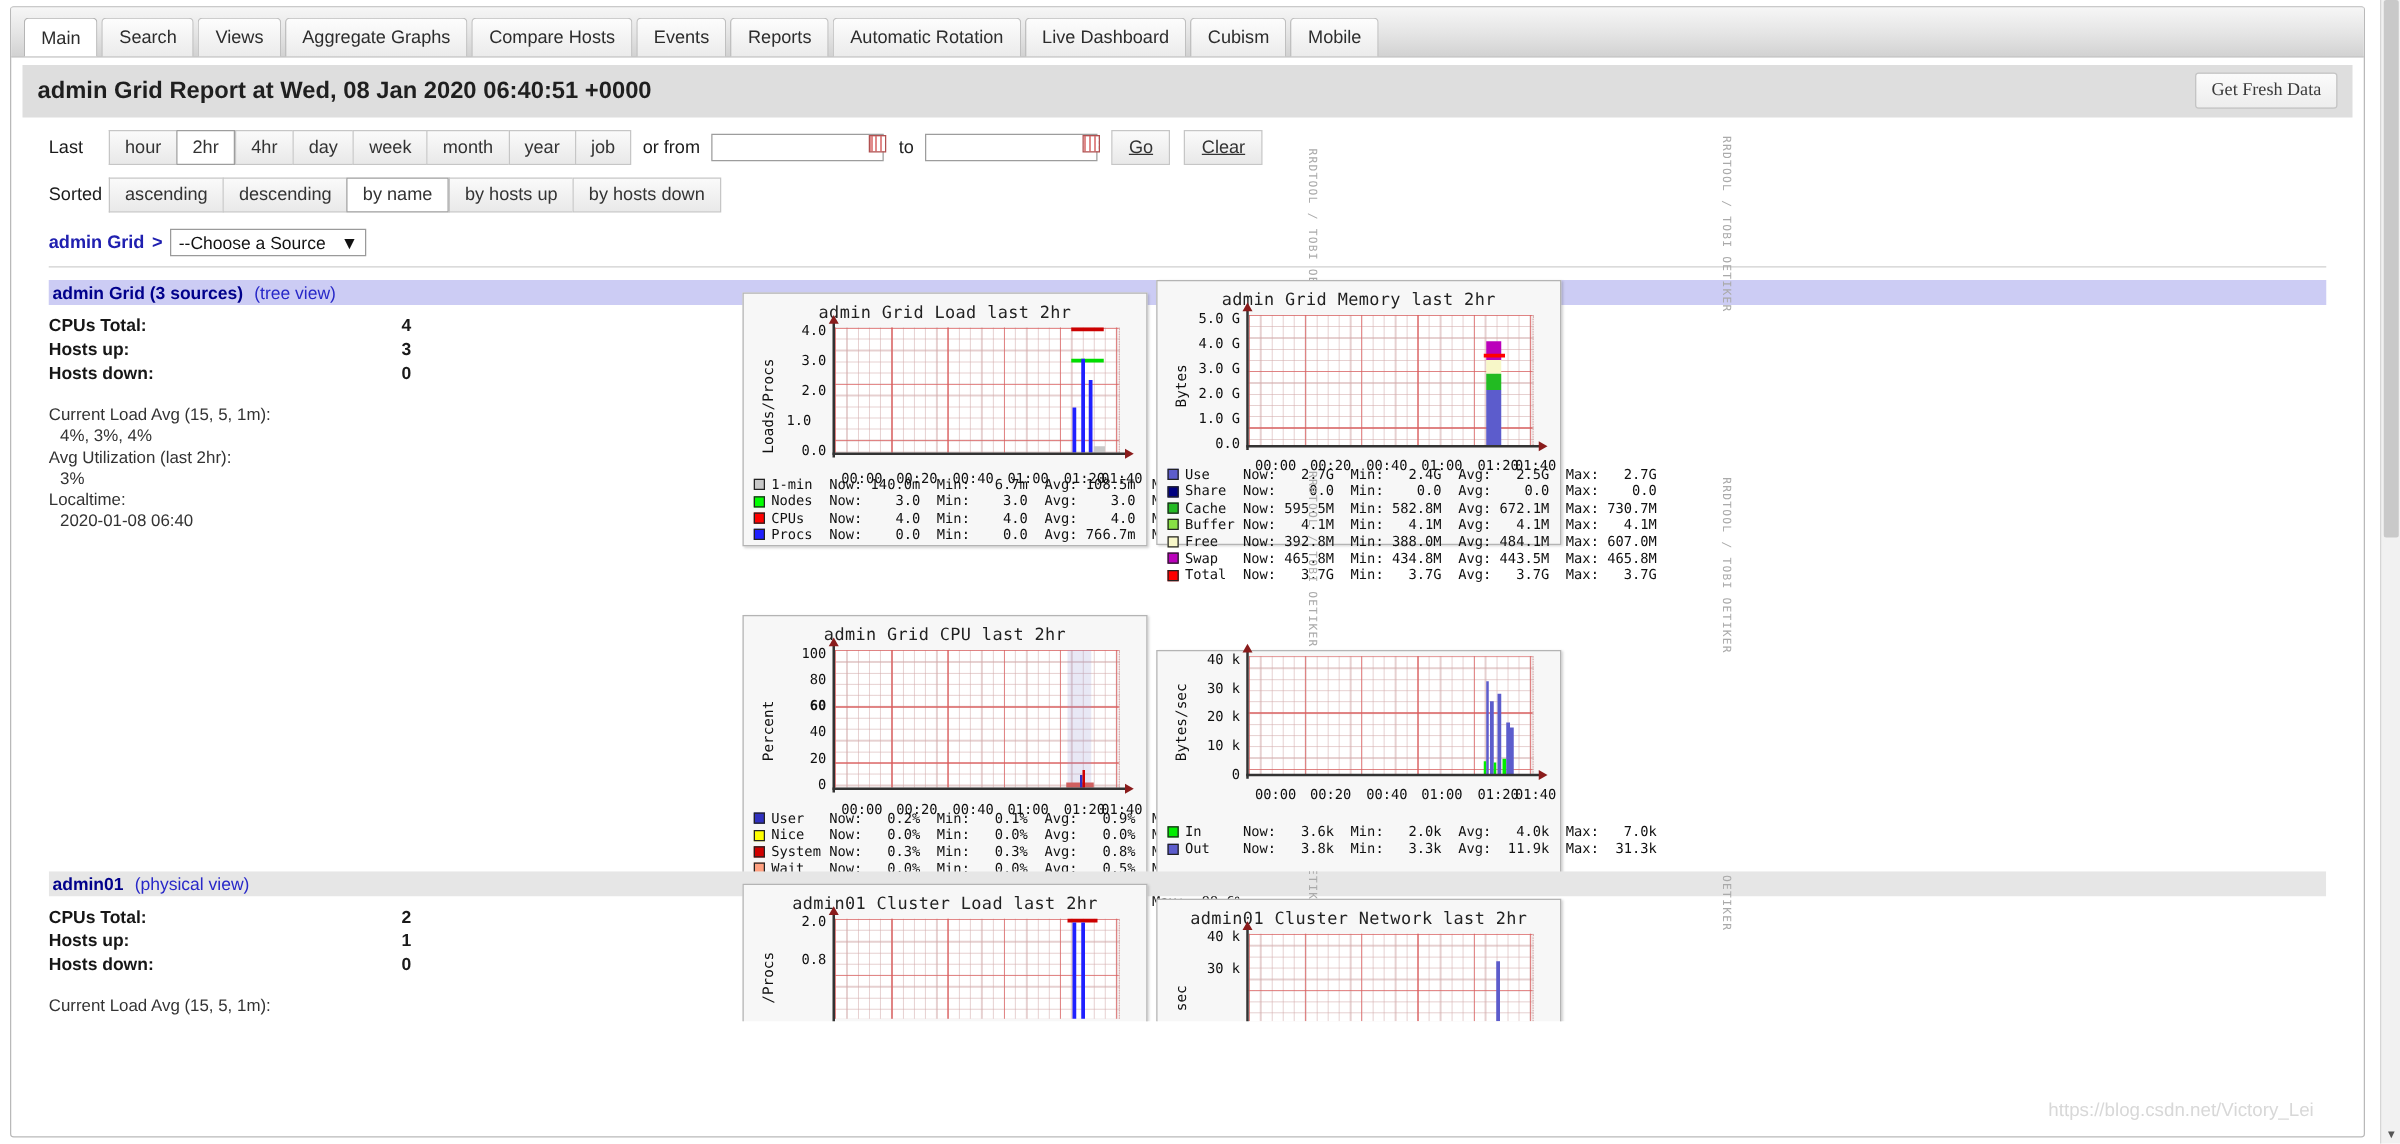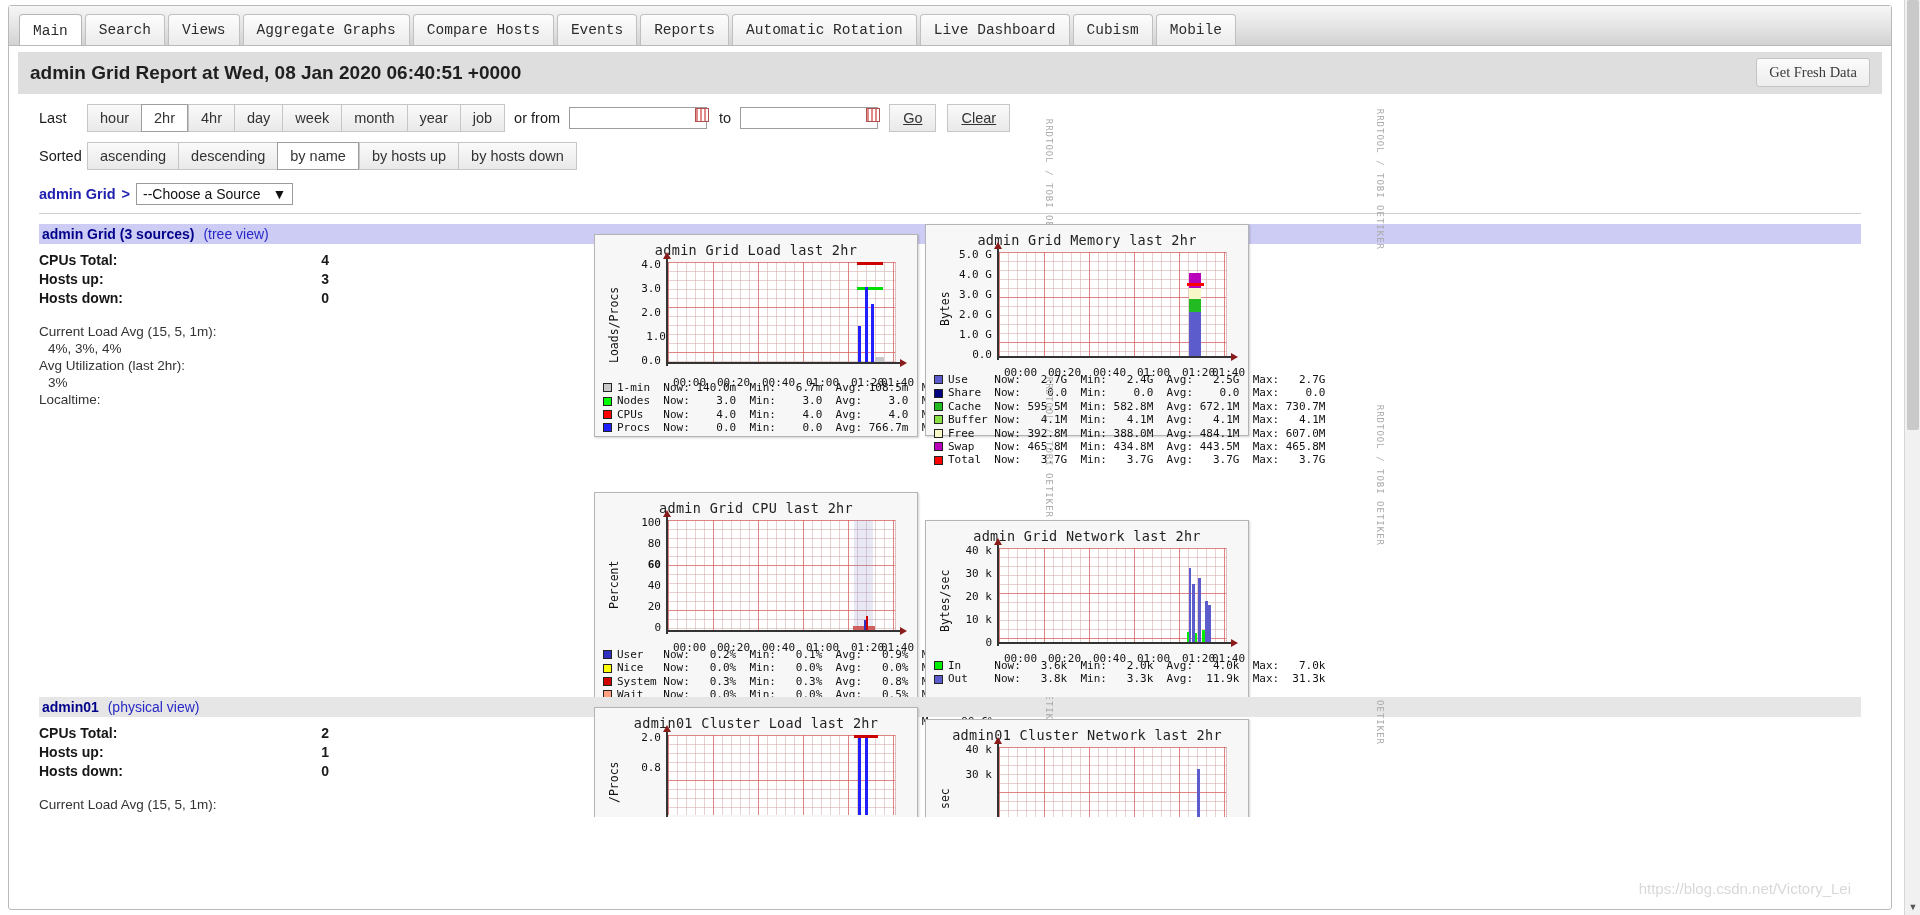--- a/index.html
+++ b/index.html
@@ -43,21 +43,20 @@
 
   
   .tabbar {
     position: relative;
     height: 40px;
     background: linear-gradient(to bottom, #f6f6f6 0%, #e4e4e4 55%, #d2d2d2 100%);
     border-bottom: 1px solid #b9b9b9;
     padding: 7px 0 0 10px;
     white-space: nowrap;
     overflow: hidden;
-    font-family: Liberation Mono, monospace;
   }
   .tab {
     display: inline-block;
     height: 33px;
     line-height: 31px;
     padding: 0 13px;
     margin-right: 3px;
     font-size: 14.5px;
     color: #2c2c2c;
     background: linear-gradient(to bottom, #fdfdfd, #eaeaea);
@@ -402,32 +401,33 @@
             <span class="k">Hosts down:</span>
             <span class="v">0</span>
           </div>
         </div>
       <div class="stat-block" id="gridblocks">
           <div class="t">Current Load Avg (15, 5, 1m):</div>
           <div class="d">4%, 3%, 4%</div>
           <div class="t">Avg Utilization (last 2hr):</div>
           <div class="d">3%</div>
           <div class="t">Localtime:</div>
+          <div class="d">2020-01-08 06:40</div>
         </div>
 
       <div class="graphs">
 
         <div class="gbox" style="left:555px; top:10px; width:324px; height:203px;">
           <div class="gtitle">admin Grid Load last 2hr</div>
           <div class="plot" style="height:118px">
             <div class="ylabel" style="left:12px; top:105px;">Loads/Procs</div>
             <div class="ytick" style="left:26px; top:0px;  width:40px;">4.0</div>
             <div class="ytick" style="left:26px; top:24px; width:40px;">3.0</div>
             <div class="ytick" style="left:26px; top:48px; width:40px;">2.0</div>
-            <div class="ytick" style="left:31px; top:72px; width:40px;">1.0</div>
+            <div class="ytick" style="left:14px; top:72px; width:40px;">1.0</div>
             <div class="ytick" style="left:26px; top:96px; width:40px;">0.0</div>
 
             <div class="canvas" style="left:73px; top:4px; width:228px; height:100px;">
               <div class="majorgrid"></div>
               <div class="bar" style="left:189px; top:0px;  width:26px; height:3px; background:#cc0000;"></div>
               <div class="bar" style="left:189px; top:25px; width:26px; height:3px; background:#00dd00;"></div>
               <div class="bar" style="left:190px; top:64px; width:3px;  height:36px; background:#2020ff;"></div>
               <div class="bar" style="left:197px; top:25px; width:3px;  height:75px; background:#2020ff;"></div>
               <div class="bar" style="left:203px; top:42px; width:3px;  height:58px; background:#2020ff;"></div>
               <div class="bar" style="left:207px; top:95px; width:9px;  height:5px; background:#c8c8c8;"></div>
@@ -514,21 +514,20 @@
             <div class="xtick" style="left:122px; top:0;">00:20</div>
             <div class="xtick" style="left:167px; top:0;">00:40</div>
             <div class="xtick" style="left:211px; top:0;">01:00</div>
             <div class="xtick" style="left:256px; top:0;">01:20</div>
             <div class="xtick" style="left:286px; top:0;">01:40</div>
           </div>
           <div class="legend" style="left:8px; top:155px;"><div class="row"><span class="swatch" style="background: rgb(48, 48, 192);"></span><span class="lg-txt">User   Now:   0.2%  Min:   0.1%  Avg:   0.9%  Max:   4.7%</span></div><div class="row"><span class="swatch" style="background: rgb(255, 255, 0);"></span><span class="lg-txt">Nice   Now:   0.0%  Min:   0.0%  Avg:   0.0%  Max:   0.0%</span></div><div class="row"><span class="swatch" style="background: rgb(208, 0, 0);"></span><span class="lg-txt">System Now:   0.3%  Min:   0.3%  Avg:   0.8%  Max:   2.9%</span></div><div class="row"><span class="swatch" style="background: rgb(255, 160, 128);"></span><span class="lg-txt">Wait   Now:   0.0%  Min:   0.0%  Avg:   0.5%  Max:   1.9%</span></div><div class="row"><span class="swatch" style="background: rgb(148, 0, 211);"></span><span class="lg-txt">Steal  Now:   0.0%  Min:   0.0%  Avg:   0.0%  Max:   0.0%</span></div><div class="row"><span class="swatch" style="background: rgb(255, 255, 255);"></span><span class="lg-txt">Idle   Now:  99.5%  Min:  91.6%  Avg:  97.7%  Max:  99.6%</span></div></div>
         </div>
 
         <div class="gbox" style="left:886px; top:296px; width:324px; height:190px;">
-          <div class="gtitle">admin Grid Network last 2hr</div>
           <div class="plot" style="height:108px">
             <div class="ylabel" style="left:12px; top:88px;">Bytes/sec</div>
             <div class="ytick" style="left:20px; top:0px;  width:46px;">40 k</div>
             <div class="ytick" style="left:20px; top:23px; width:46px;">30 k</div>
             <div class="ytick" style="left:20px; top:46px; width:46px;">20 k</div>
             <div class="ytick" style="left:20px; top:69px; width:46px;">10 k</div>
             <div class="ytick" style="left:20px; top:92px; width:46px;">0</div>
 
             <div class="canvas" style="left:73px; top:4px; width:228px; height:95px;">
               <div class="majorgrid"></div>

